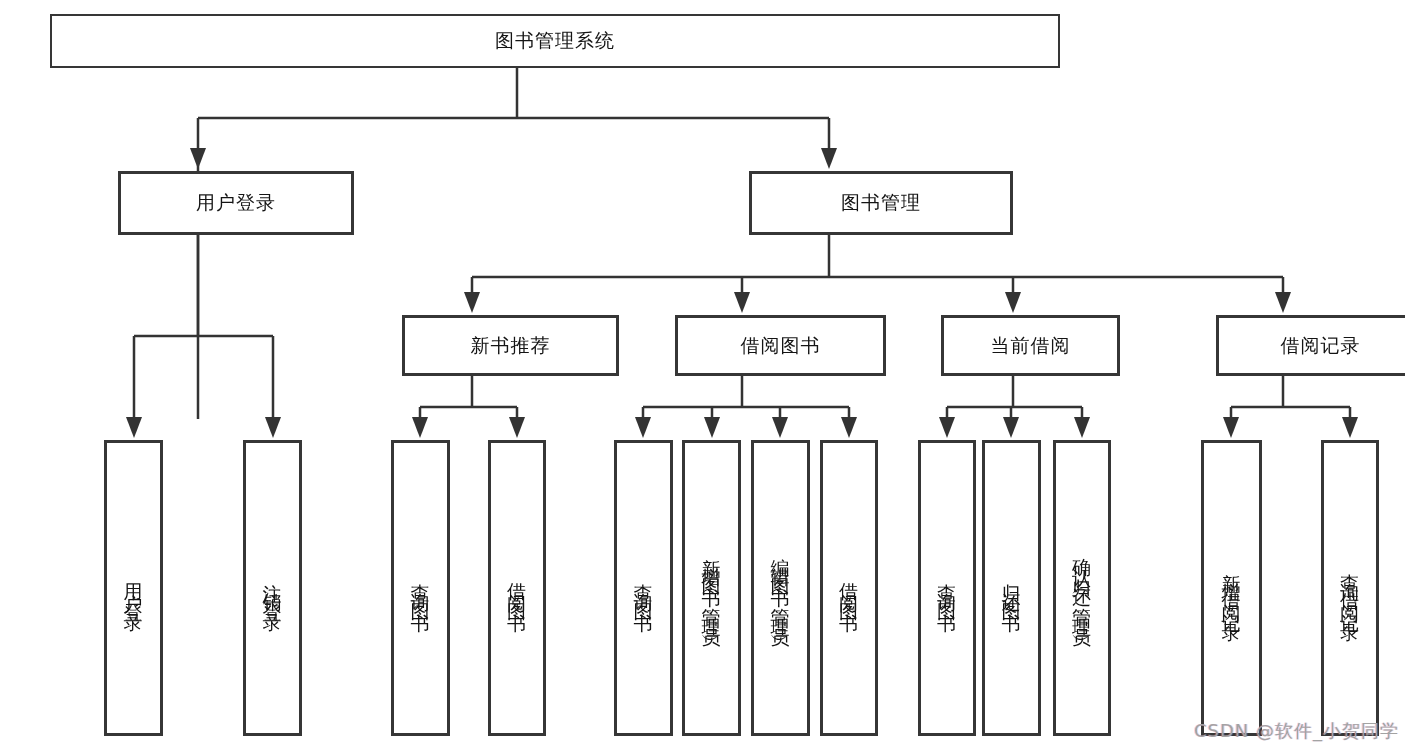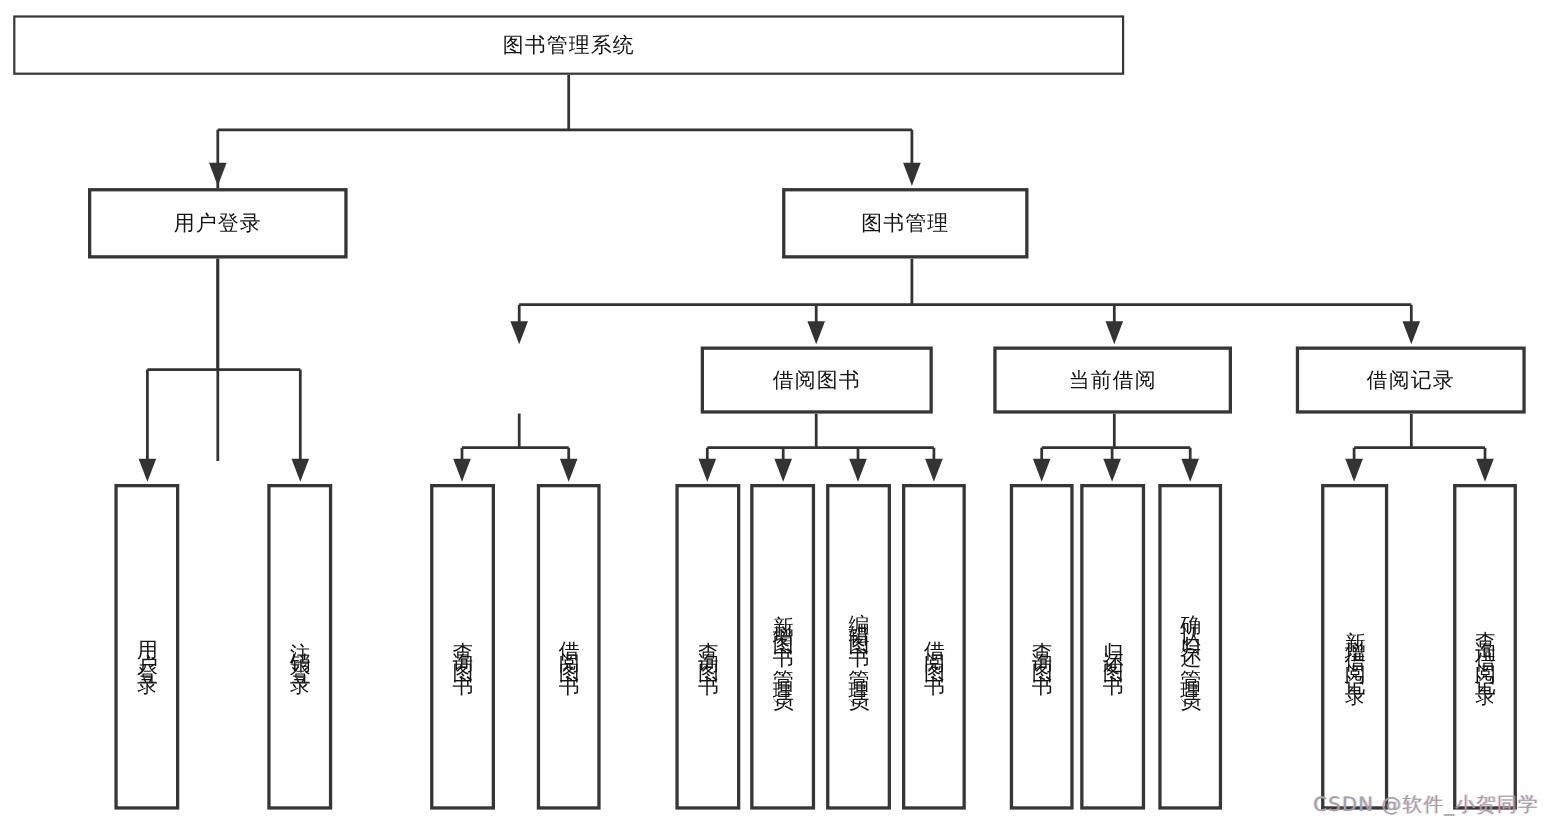--- a/index.html
+++ b/index.html
@@ -22,20 +22,21 @@
     background: #ffffff;
     border: 3px solid #363636;
     box-sizing: border-box;
     display: flex;
     align-items: center;
     justify-content: center;
     font-size: 19px;
     color: #141414;
     letter-spacing: 1px;
     z-index: 2;
+    margin-left: 38px;
   }
   .node.root { border-width: 2px; }
   .leaf {
     position: absolute;
     top: 440px;
     height: 296px;
     background: #ffffff;
     border: 3px solid #363636;
     box-sizing: border-box;
     display: flex;
@@ -114,24 +115,25 @@
     <g stroke="#333333" fill="#333333">
       <path fill="none" stroke-width="2.5" d="M1283 376 V407 M1231 407 H1350 M1231 407 V419 M1350 407 V419"></path>
       <polygon stroke="none" points="1223,417 1239,417 1231,438"></polygon>
       <polygon stroke="none" points="1342,417 1358,417 1350,438"></polygon>
     </g>
   </svg>
 
   <div class="node root" style="left:12px; top:14px; width:1010px; height:54px;">图书管理系统</div>
 
   <div class="node" style="left:80px; top:171px; width:236px; height:64px;">用户登录</div>
-  <div class="node" style="left:711px; top:171px; width:224px; height:64px;">图书管理</div>
+  <div class="node" style="left:711px; top:171px; width:264px; height:64px;">图书管理</div>
 
+  <div class="node" style="left:364px; top:315px; width:217px; height:61px;">新书推荐</div>
   <div class="node" style="left:637px; top:315px; width:211px; height:61px;">借阅图书</div>
-  <div class="node" style="left:903px; top:315px; width:217px; height:61px;">当前借阅</div>
+  <div class="node" style="left:903px; top:315px; width:179px; height:61px;">当前借阅</div>
   <div class="node" style="left:1178px; top:315px; width:209px; height:61px;">借阅记录</div>
 
   <div class="leaf" style="left:104px; width:59px;">
     <span class="vtext">用户登录</span>
   </div>
   <div class="leaf" style="left:243px; width:59px;">
     <span class="vtext">注销登录</span>
   </div>
 
   <div class="leaf" style="left:391px; width:59px;">

